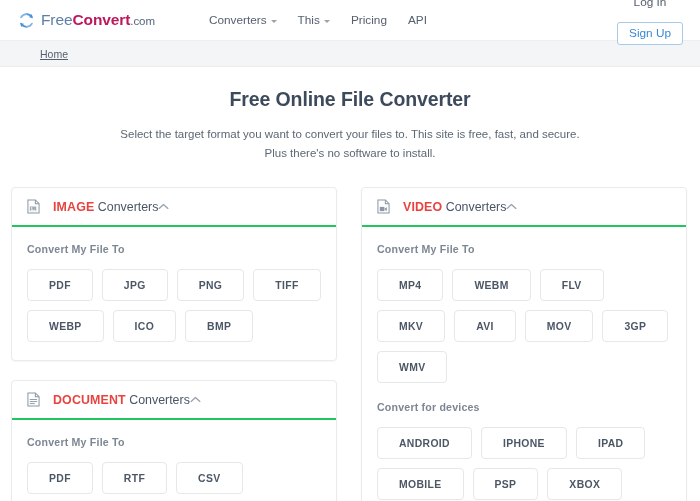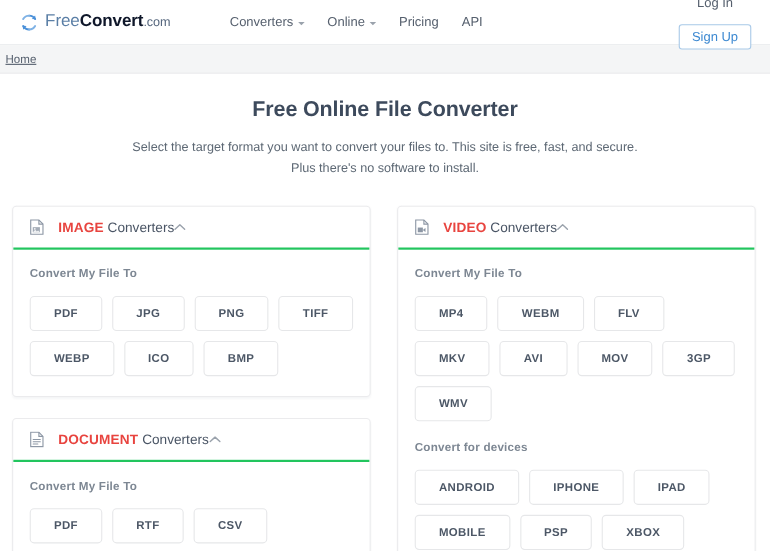--- a/index.html
+++ b/index.html
@@ -18,21 +18,21 @@
     border-bottom: 1px solid #eceef0;
     display: flex;
     align-items: center;
     padding: 0 17px 0 18px;
     position: relative;
   }
   .logo { display: flex; align-items: center; gap: 6px; cursor: pointer; }
   .logo-icon { width: 17px; height: 17px; display: block; flex: none; }
   .logo-text { font-size: 15.5px; letter-spacing: -0.1px; white-space: nowrap; }
   .logo-free { color: #5b7fa6; font-weight: 400; }
-  .logo-convert { color: #0f172a; font-weight: 600; }
+  .logo-convert { color: #be185d; font-weight: 600; }
   .logo-com { color: #55667d; font-size: 11.5px; font-weight: 400; }
 
   .nav { display: flex; align-items: center; gap: 21px; margin-left: 54px; }
   .nav-item {
     font-size: 11.8px; color: #56606e; white-space: nowrap;
     display: flex; align-items: center; gap: 4px; cursor: pointer;
   }
   .caret-down {
     display: inline-block; width: 0; height: 0;
     border-left: 3.2px solid transparent;
@@ -48,21 +48,21 @@
     border: 1px solid #a8c9e8; border-radius: 3px;
     padding: 5px 11px; background: #ffffff; cursor: pointer;
     white-space: nowrap; line-height: 1;
   }
 
   
   .breadcrumb-bar {
     height: 26px; background: #f4f5f6;
     border-bottom: 1px solid #ececee;
     display: flex; align-items: center;
-    padding-left: 5px;
+    padding-left: 40px;
   }
   .breadcrumb-link {
     font-size: 10.5px; color: #56606e;
     text-decoration: underline; cursor: pointer;
   }
 
   
   .hero { padding: 20px 80px 0; text-align: center; }
   .hero-title {
     font-size: 19.5px; font-weight: 700; color: #3d4a5c;
@@ -135,21 +135,21 @@
     </span>
     <span class="logo-text"><span class="logo-free">Free</span><span class="logo-convert">Convert</span><span class="logo-com">.com</span></span>
   </div>
 
   <div class="nav">
     <div class="nav-item">
       <span>Converters</span>
       <span class="caret-down"></span>
     </div>
     <div class="nav-item">
-      <span>Online</span>
+      <span>This</span>
       <span class="caret-down"></span>
     </div>
     <div class="nav-item">
       <span>Pricing</span>
     </div>
     <div class="nav-item">
       <span>API</span>
     </div>
   </div>
 

